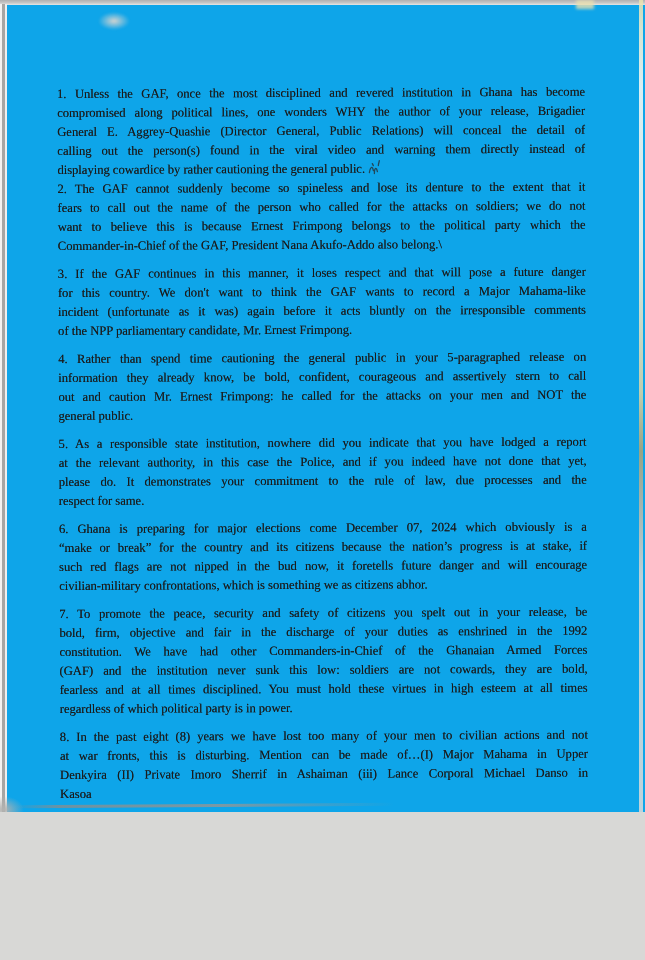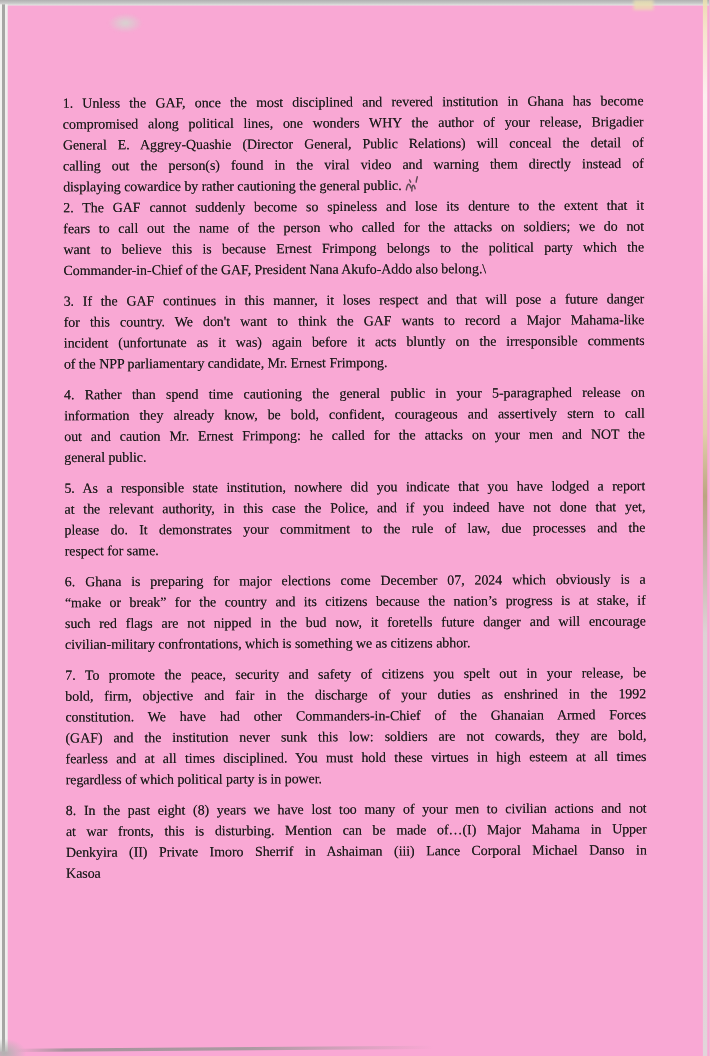--- a/index.html
+++ b/index.html
@@ -3,22 +3,22 @@
 <meta charset="utf-8">
 <style>
   html, body { margin: 0; padding: 0; }
   body {
     width: 645px; height: 960px;
     background: #d8d8d6;
     font-family: "Liberation Serif", "DejaVu Serif", serif;
   }
   .photo {
     position: relative;
-    width: 645px; height: 960px;
-    background: #f9a8d4;
+    width: 645px; height: 812px;
+    background: #0ea5e9;
     overflow: hidden;
     text-decoration: underline;
   }
   
   .edge-top {
     position: absolute; top: 0; left: 0; width: 645px; height: 5px;
     background: linear-gradient(180deg, #b0b0b0 0%, #c6c6c6 55%, #e6e6e4 100%);
   }
   .edge-left {
     position: absolute; top: 4px; left: 0; width: 7px; height: 952px;

